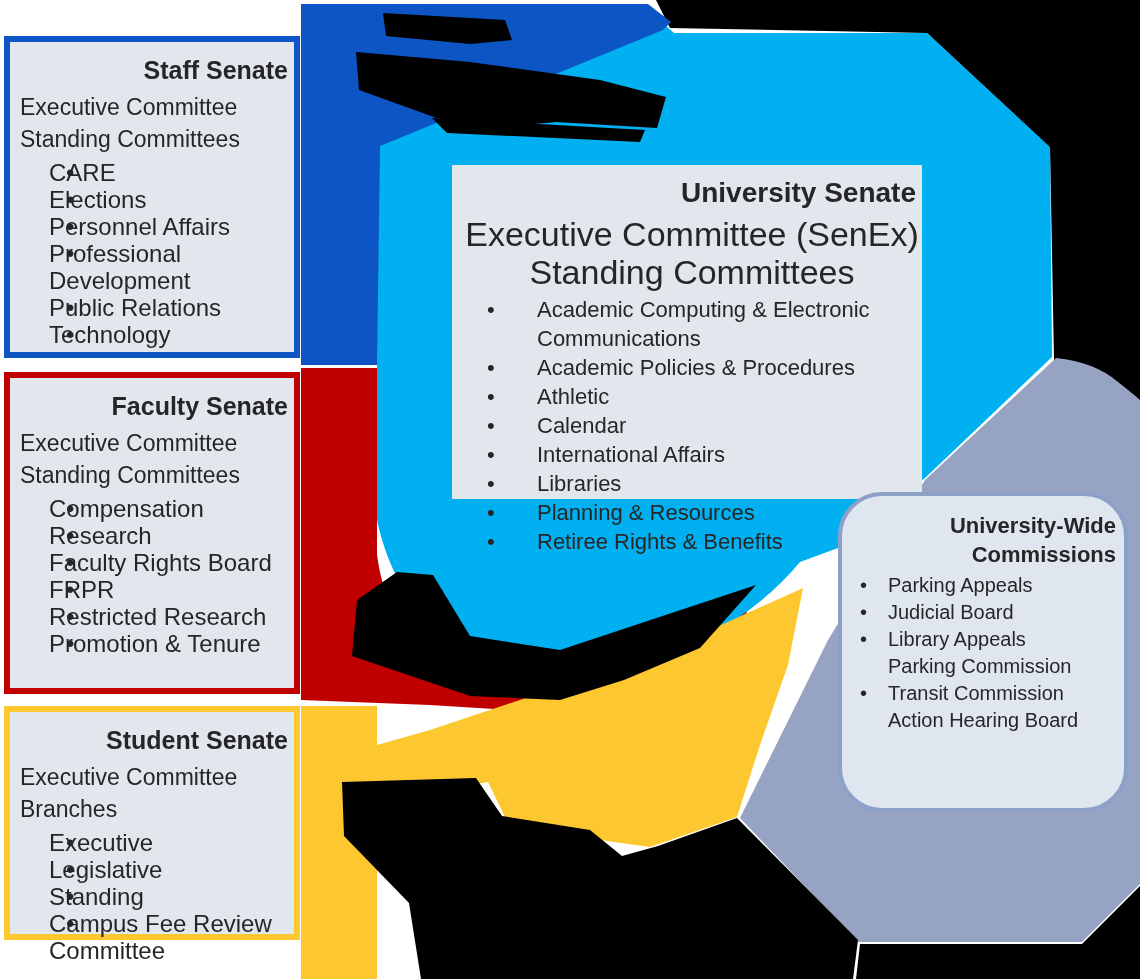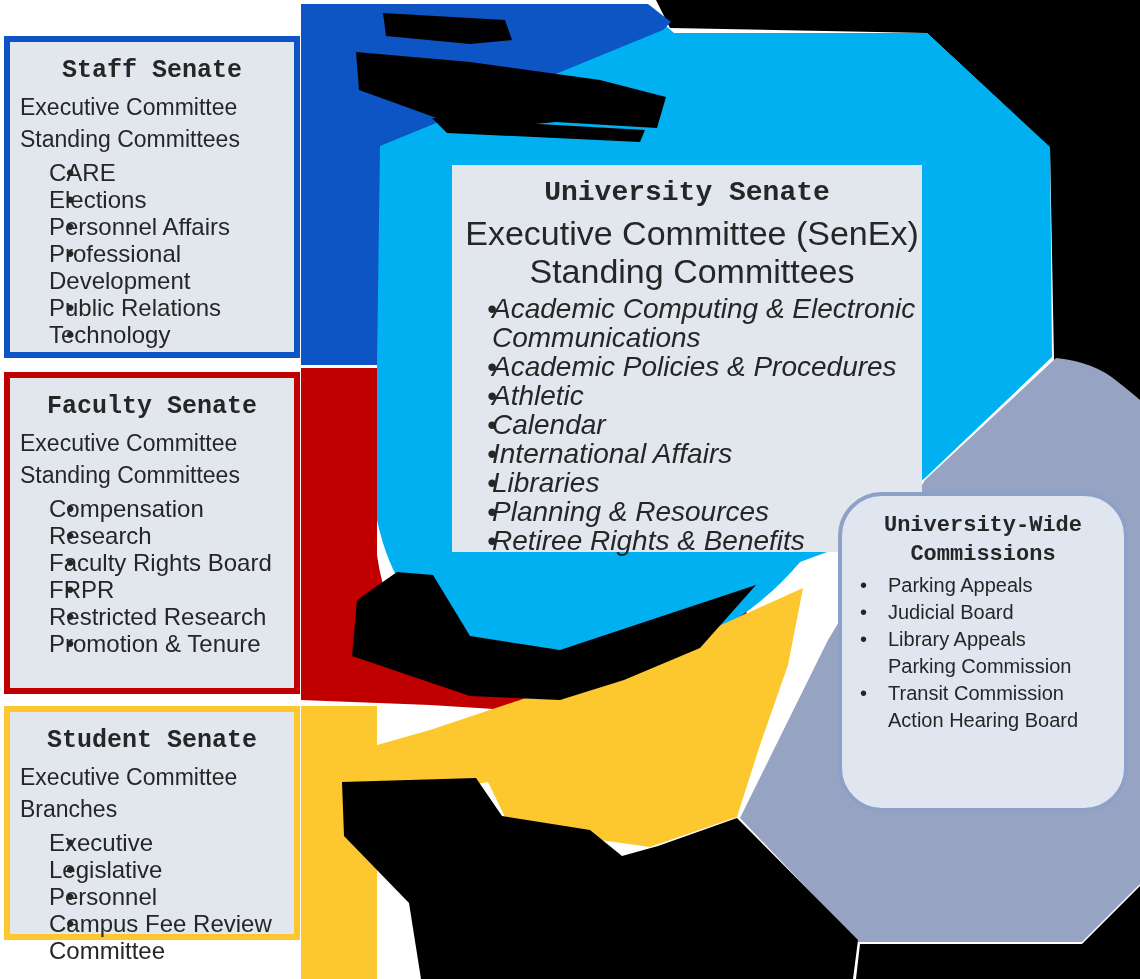--- a/index.html
+++ b/index.html
@@ -8,35 +8,35 @@
   #shape-layer{position:absolute;left:0;top:0;width:1140px;height:979px;}
 
   .sh-darkblue{fill:var(--dark-blue)}
   .sh-cyan{fill:var(--cyan)}
   .sh-red{fill:var(--red)}
   .sh-gold{fill:var(--gold)}
   .sh-slate{fill:var(--slate)}
   .sh-black{fill:var(--artifact)}
 
   .panel{position:absolute;background:var(--box-fill);box-sizing:border-box;}
-  .panel .ttl{font-weight:bold;text-align:center;font-size:25px;margin:14px 6px 6px 6px;font-family:Liberation Mono, monospace;}
+  .panel .ttl{font-weight:bold;text-align:right;font-size:25px;margin:14px 6px 6px 6px;}
   .panel .ln{font-size:23px;line-height:32px;margin:0 0 0 10px;}
   .panel ul{list-style:none;margin:4px 0 0 0;padding:0;}
   .panel li{position:relative;font-size:24px;line-height:27px;padding-left:39px;}
   .panel li::before{content:"\2022";position:absolute;left:56px;top:0;}
   .panel li.cont::before{content:"";}
 
   #staff-box{left:4px;top:36px;width:296px;height:322px;border:6px solid var(--dark-blue);}
   #faculty-box{left:4px;top:372px;width:296px;height:322px;border:6px solid var(--red);}
   #student-box{left:4px;top:706px;width:296px;height:234px;border:6px solid var(--gold);}
 
-  #senate-box{left:452px;top:165px;width:470px;height:387px;}
+  #senate-box{left:452px;top:165px;width:470px;height:334px;}
   #senate-box .ttl{font-size:28px;margin-top:12px;}
   #senate-box .ln{font-size:34px;line-height:38px;text-align:center;}
-  #senate-box li{font-size:28px;line-height:29px;padding-left:40px;font-style:italic;}
+  #senate-box li{font-size:22px;line-height:29px;padding-left:85px;}
   #senate-box li::before{left:35px;}
 
   #uwide-box{left:838px;top:492px;width:290px;height:320px;background:var(--rounded-box-fill);
              border:4px solid var(--rounded-box-border);border-radius:44px;}
   #uwide-box .ttl{font-size:22px;line-height:27px;margin:16px 8px 2px 8px;}
   #uwide-box li{font-size:20px;line-height:27px;padding-left:46px;}
   #uwide-box li::before{left:18px;}
 </style>
 </head>
 <body>
@@ -94,21 +94,21 @@
     </ul>
   </div>
 
   <div class="panel" id="student-box">
     <div class="ttl">Student Senate</div>
     <p class="ln">Executive Committee</p>
     <p class="ln">Branches</p>
     <ul>
       <li>Executive</li>
       <li>Legislative</li>
-      <li>Personnel</li>
+      <li>Standing</li>
       <li>Campus Fee Review</li>
       <li class="cont">Committee</li>
     </ul>
   </div>
 
   <div class="panel" id="senate-box">
     <div class="ttl">University Senate</div>
     <p class="ln">Executive Committee (SenEx)</p>
     <p class="ln">Standing Committees</p>
     <ul>

